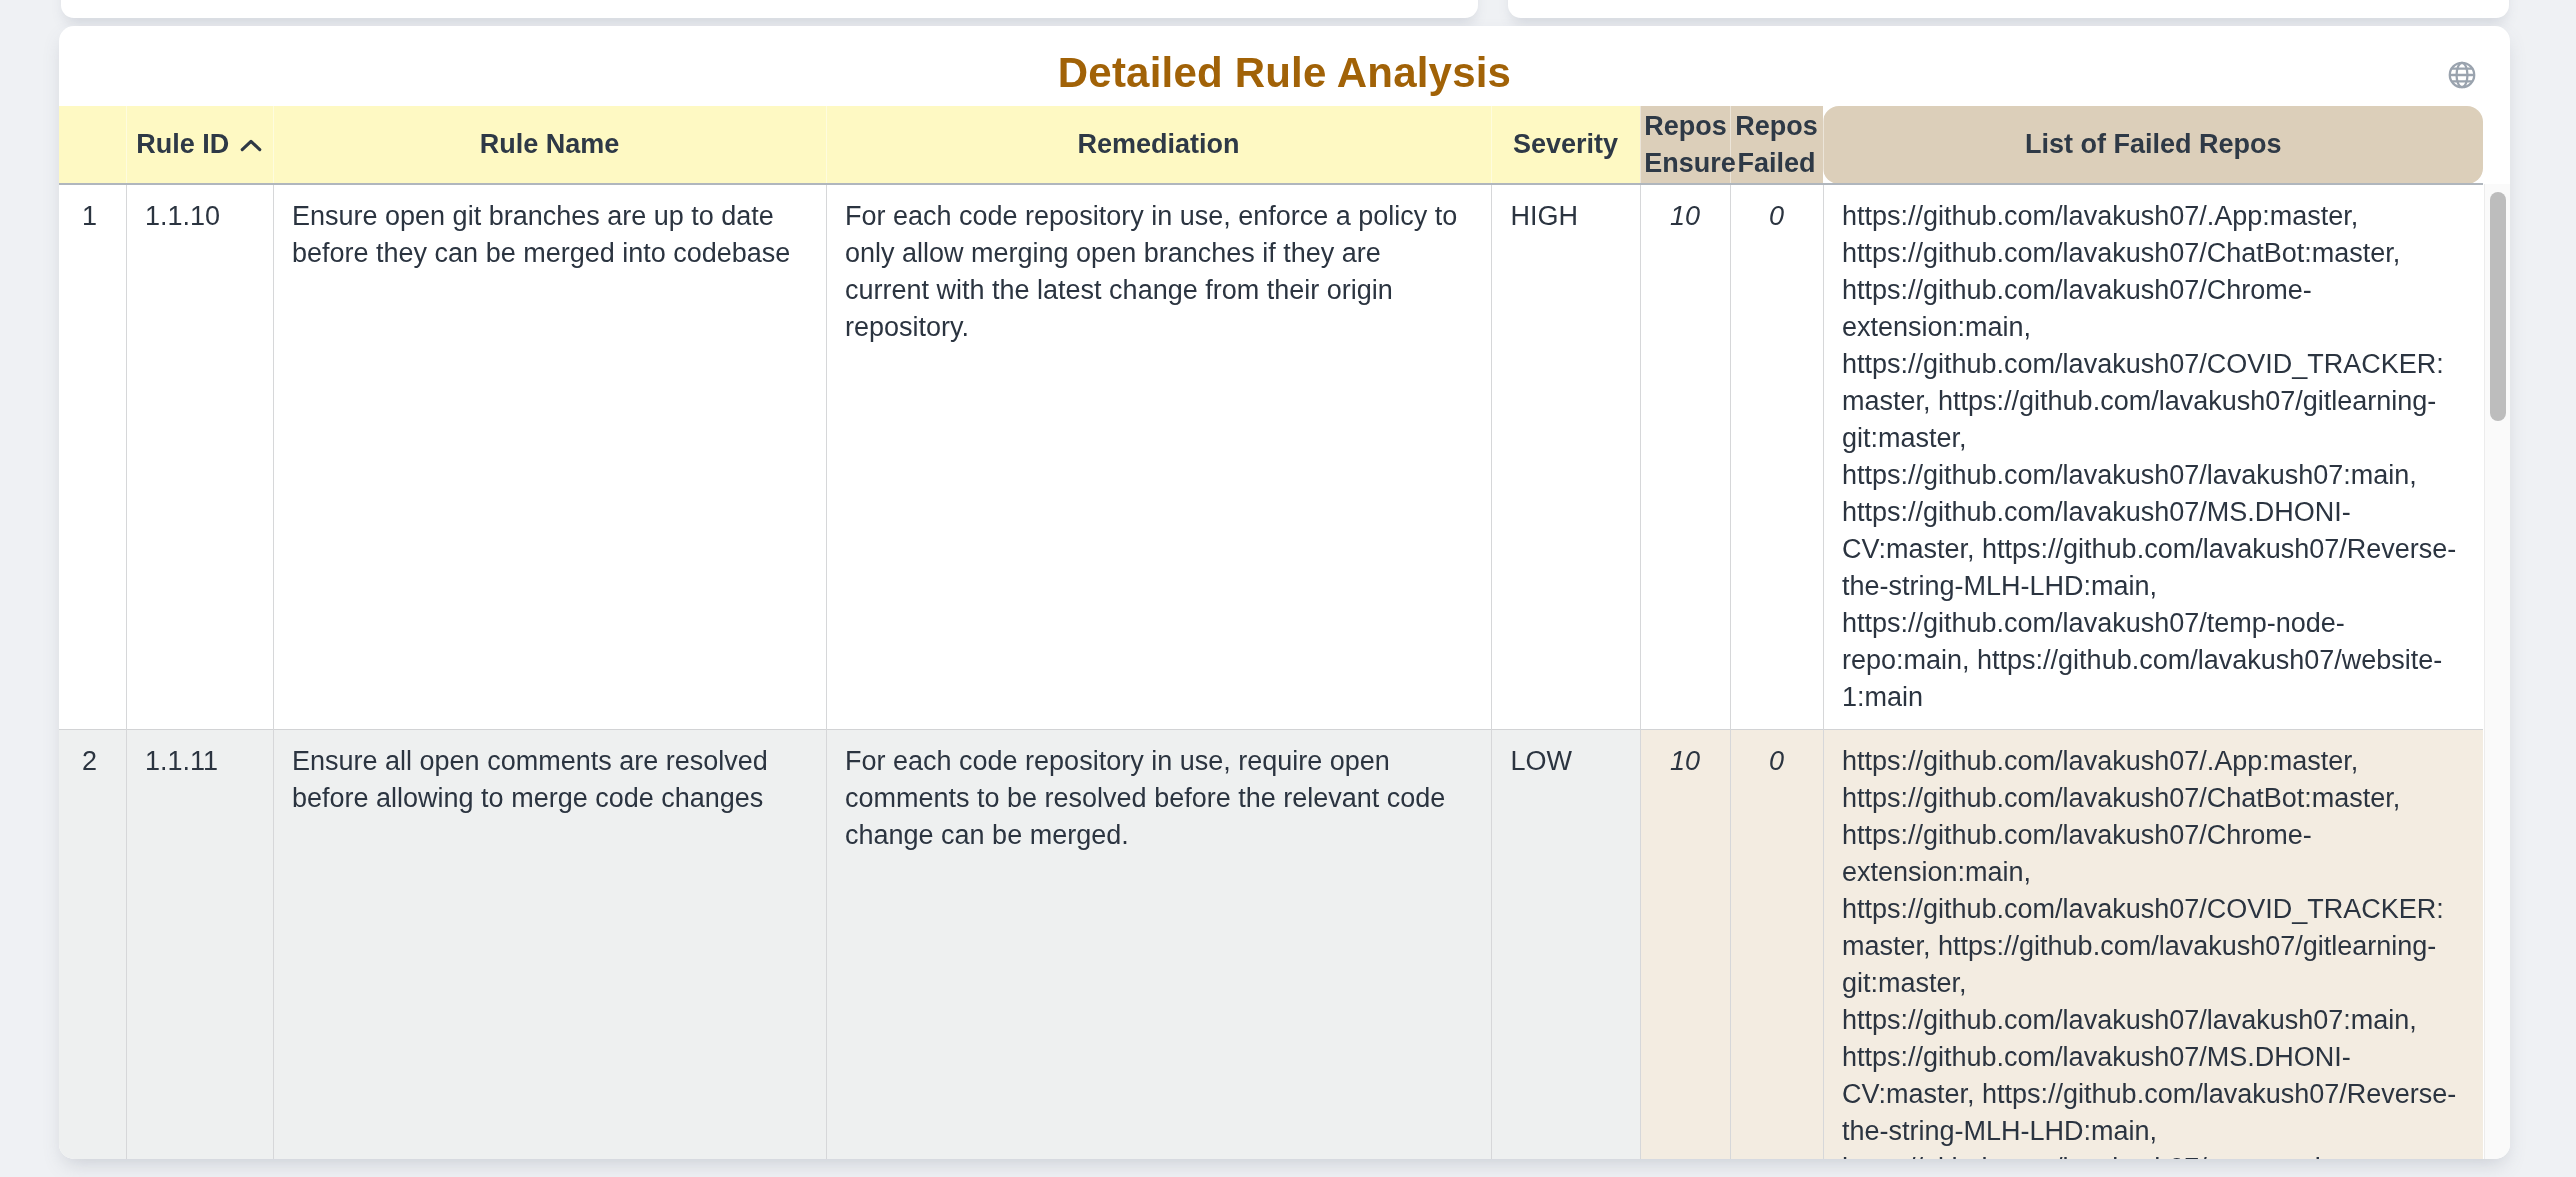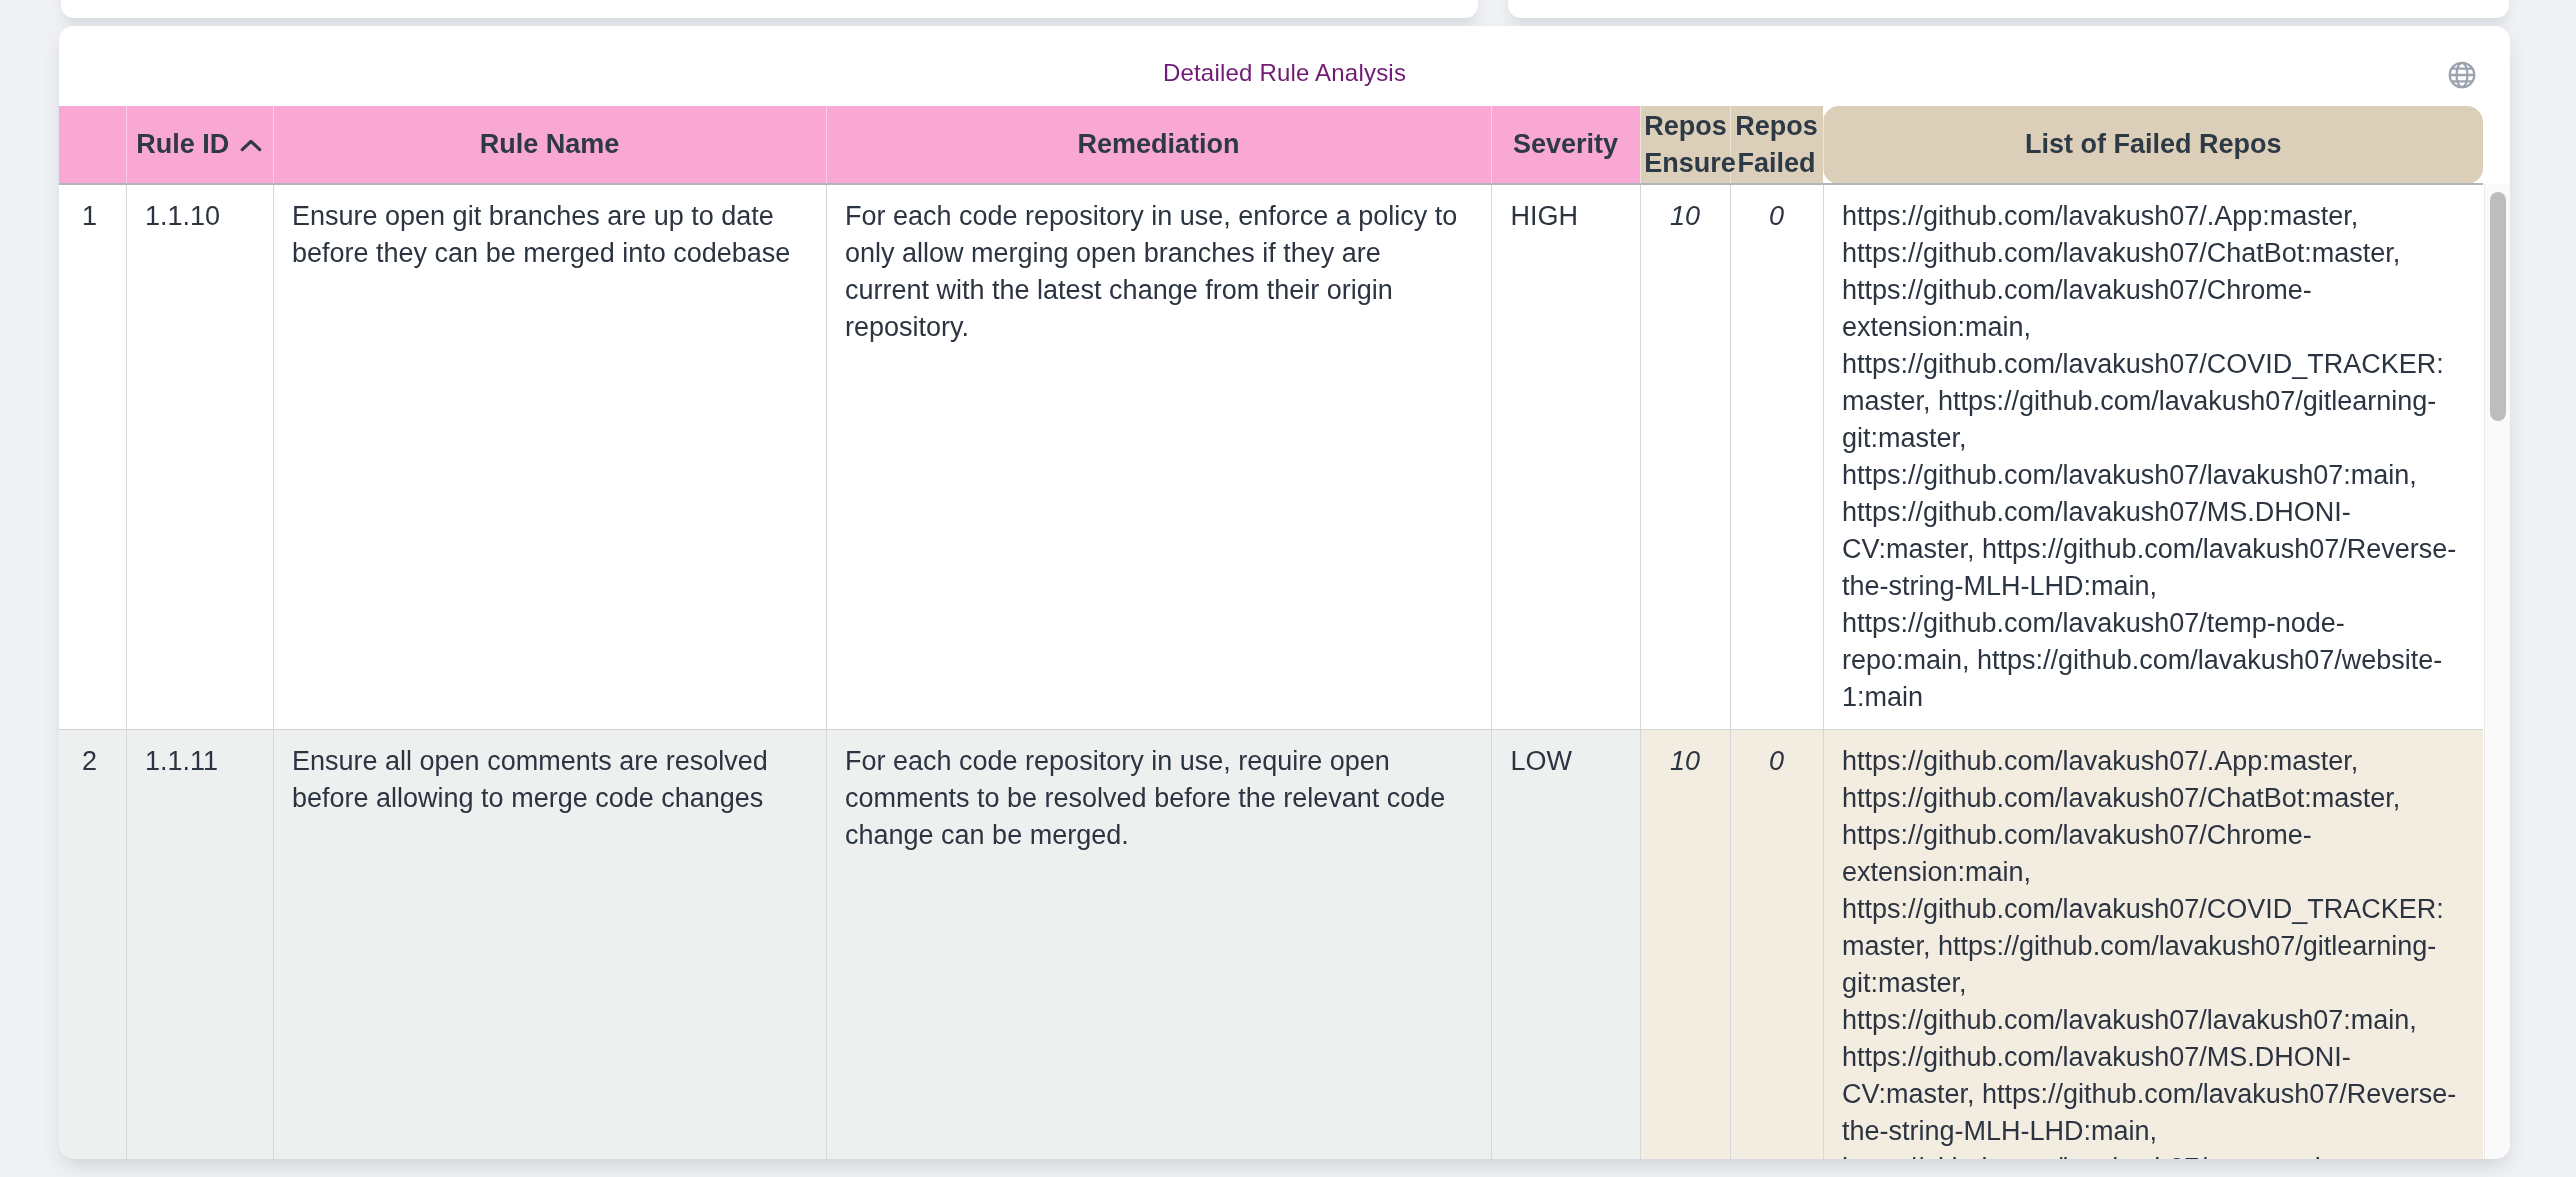--- a/index.html
+++ b/index.html
@@ -21,21 +21,21 @@
 
   
   .card {
     position: absolute; left: 59px; top: 26px; width: 2451px; height: 1133px;
     background: #ffffff; border-radius: 15px; overflow: hidden;
     box-shadow: 0 9.3px 20.4px -5.6px rgba(90,100,120,0.25);
   }
 
   .card-header { position: relative; height: 80px; }
   .title {
-    text-align: center; font-size: 24px; font-weight: 400; color: #701a75;
+    text-align: center; font-size: 42px; font-weight: 700; color: #a16207;
     line-height: 93px; letter-spacing: 0.2px;
   }
   .globe-btn {
     position: absolute; right: 32px; top: 33px; width: 32px; height: 32px;
     background: none; border: none; cursor: pointer; padding: 0;
   }
 
   
   table { border-collapse: collapse; table-layout: fixed; width: 2423px; }
   col.c-idx  { width: 67px; }
@@ -43,21 +43,21 @@
   col.c-name { width: 553px; }
   col.c-rem  { width: 665px; }
   col.c-sev  { width: 149px; }
   col.c-rf   { width: 90px; }
   col.c-rp   { width: 93px; }
   col.c-list { width: 660px; }
 
   thead th {
     height: 78px; vertical-align: middle; text-align: center;
     font-size: 27px; font-weight: 700; color: #2e3946; line-height: 37px;
-    background: #f9a8d4; border-bottom: 2.8px solid #b0b6bd;
+    background: #fef9c3; border-bottom: 2.8px solid #b0b6bd;
     border-right: 1.9px solid rgba(255,255,255,0.45);
     padding: 0 3.7px;
   }
   thead th.tan { background: #dccfba; }
   thead th:last-child { border-right: none; border-radius: 16px; }
 
   tbody td {
     vertical-align: top; font-size: 27px; line-height: 37px; color: #2b3440;
     padding: 13px 18.5px; border-right: 1.9px solid #d6d7d9;
     background: #ffffff; overflow-wrap: break-word;

